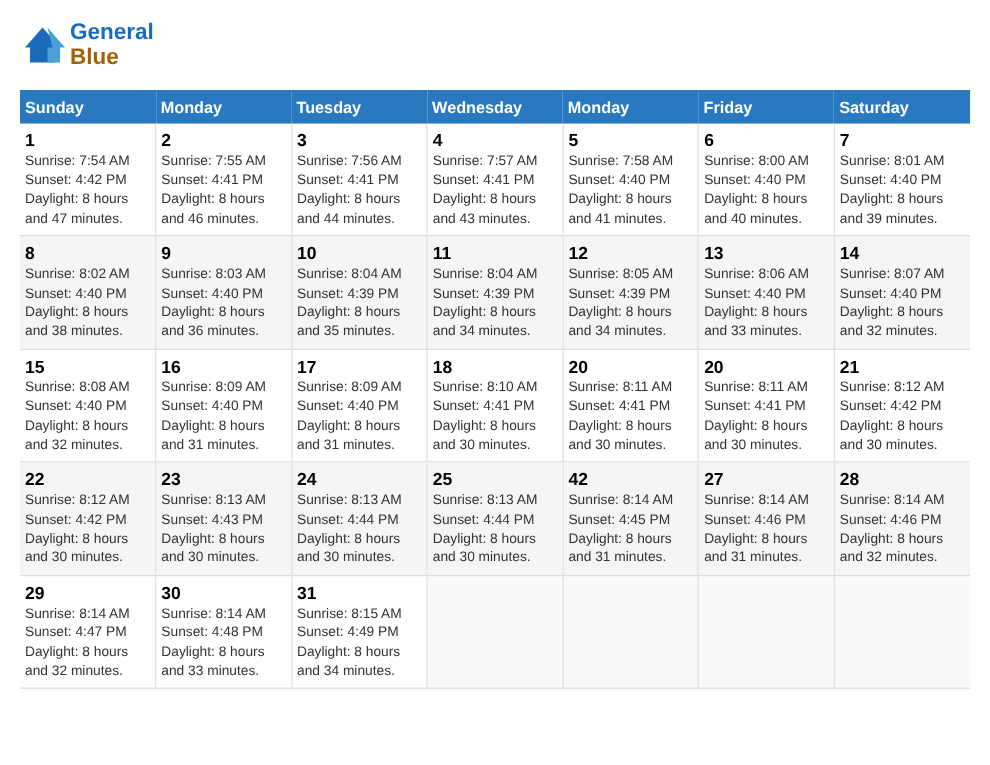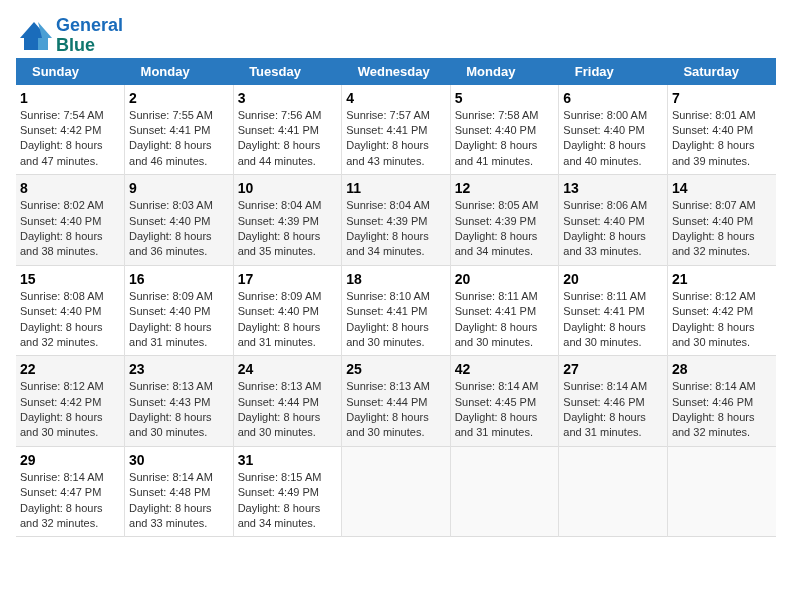--- a/index.html
+++ b/index.html
@@ -7,21 +7,21 @@
       font-family: Arial, sans-serif;
       background: #fff;
       width: 792px;
       min-height: 612px;
       padding: 16px;
     }
     .header-area {
       display: flex;
       justify-content: space-between;
       align-items: flex-start;
-      margin-bottom: 2px;
+      margin-bottom: 16px;
     }
     .logo {
       display: flex;
       align-items: center;
       gap: 4px;
     }
     .logo-text {
       font-size: 18px;
       font-weight: bold;
       color: #333;
@@ -44,21 +44,21 @@
       margin-top: 2px;
     }
     table {
       width: 100%;
       border-collapse: collapse;
       font-size: 11px;
     }
     thead th {
       background-color: #2979c0;
       color: #fff;
-      padding: 6px 16px;
+      padding: 6px 4px;
       text-align: left;
       font-size: 13px;
       font-weight: bold;
     }
     tbody tr {
       border-bottom: 1px solid #ddd;
     }
     tbody tr:nth-child(even) {
       background-color: #f5f5f5;
     }
@@ -90,21 +90,21 @@
 
 <div class="header-area">
   <div class="logo">
     <svg class="logo-icon" viewBox="0 0 36 36">
       <rect x="0" y="0" width="36" height="36" fill="white"></rect>
       <polygon points="18,4 32,20 28,20 28,32 8,32 8,20 4,20" fill="#1a6cbb"></polygon>
       <polygon points="22,4 36,20 32,20 32,32 22,32 22,20 26,20" fill="#4a9fd4"></polygon>
     </svg>
     <div class="logo-text">
       <div><span>General</span></div>
-      <div><span style="color:#0f766e">Blue</span></div>
+      <div><span style="color:#a16207">Blue</span></div>
     </div>
   </div>
   <div class="title-area">
     <div class="main-title"></div>
     <div class="subtitle"></div>
   </div>
 </div>
 
 <table>
   <thead>

